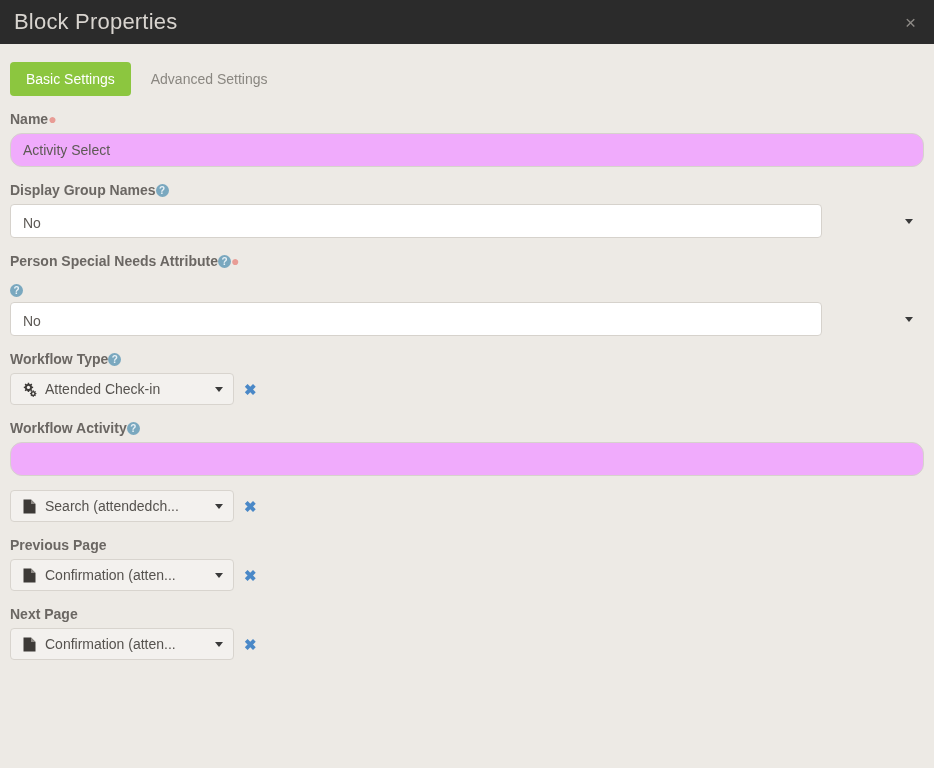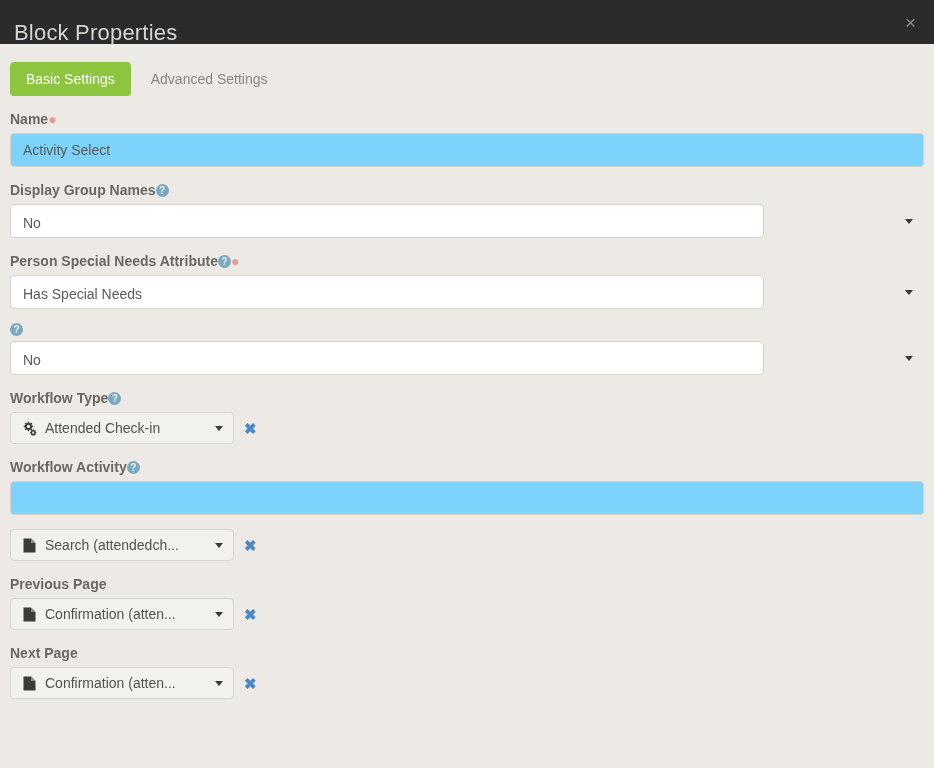--- a/index.html
+++ b/index.html
@@ -13,21 +13,21 @@
     font-family: "Liberation Sans", sans-serif;
     font-size: 14px;
     color: #555;
   }
 
   
   .titlebar {
     height: 44px;
     background: #2b2b2b;
     display: flex;
-    align-items: flex-end;
+    align-items: center;
     padding: 0 14px 0 14px;
     position: relative;
   }
   .titlebar h1 {
     margin: 0;
     font-size: 22px;
     font-weight: normal;
     color: #d8d4cf;
     letter-spacing: .2px;
     line-height: 1;
@@ -100,32 +100,32 @@
     text-align: center;
     font-weight: bold;
     cursor: pointer;
     flex: 0 0 auto;
   }
 
   .text-input {
     width: 914px;
     height: 34px;
     border: 1px solid #d6d2cc;
-    border-radius: 4px;
-    background: #7dd3fc;
+    border-radius: 12px;
+    background: #f0abfc;
     padding: 0 12px;
     font-size: 14px;
     color: #5d5955;
     font-family: "Liberation Sans", sans-serif;
     outline: none;
   }
 
   .select-wrap { position: relative; width: 914px; }
   .select-box {
-    width: 754px;
+    width: 812px;
     height: 34px;
     border: 1px solid #d6d2cc;
     border-radius: 4px;
     background: #ffffff;
     padding: 4px 28px 0 12px;
     font-size: 14px;
     color: #5d5955;
     font-family: "Liberation Sans", sans-serif;
     display: flex;
     align-items: center;
@@ -227,26 +227,20 @@
       </div>
       <span class="caret"></span>
     </div>
   </div>
 
   <div class="field">
     <div class="field-label">
       <span>Person Special Needs Attribute</span>
       <span class="help-icon">?</span>
       <span class="req-dot">●</span>
-    </div>
-    <div class="select-wrap">
-      <div class="select-box">
-        <span>Has Special Needs</span>
-      </div>
-      <span class="caret"></span>
     </div>
   </div>
 
   <div class="field">
     <div class="field-label">
       <span class="help-icon">?</span>
     </div>
     <div class="select-wrap">
       <div class="select-box">
         <span>No</span>

